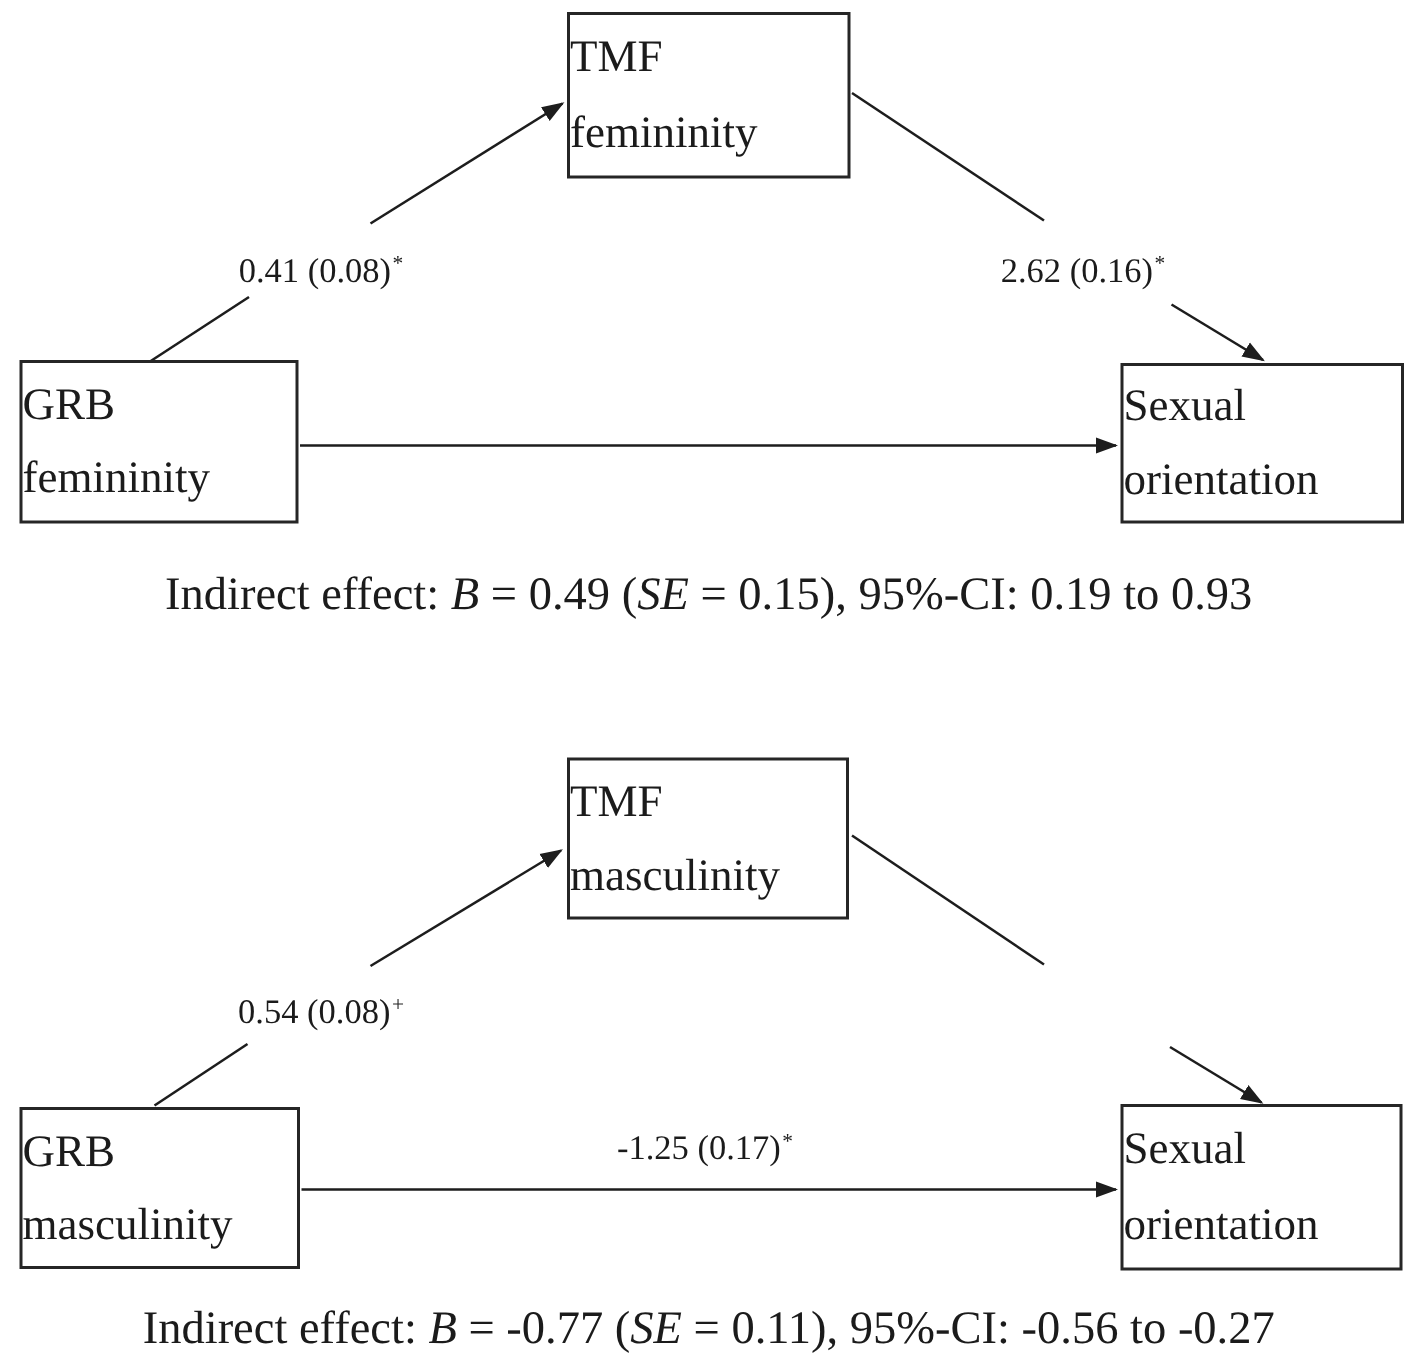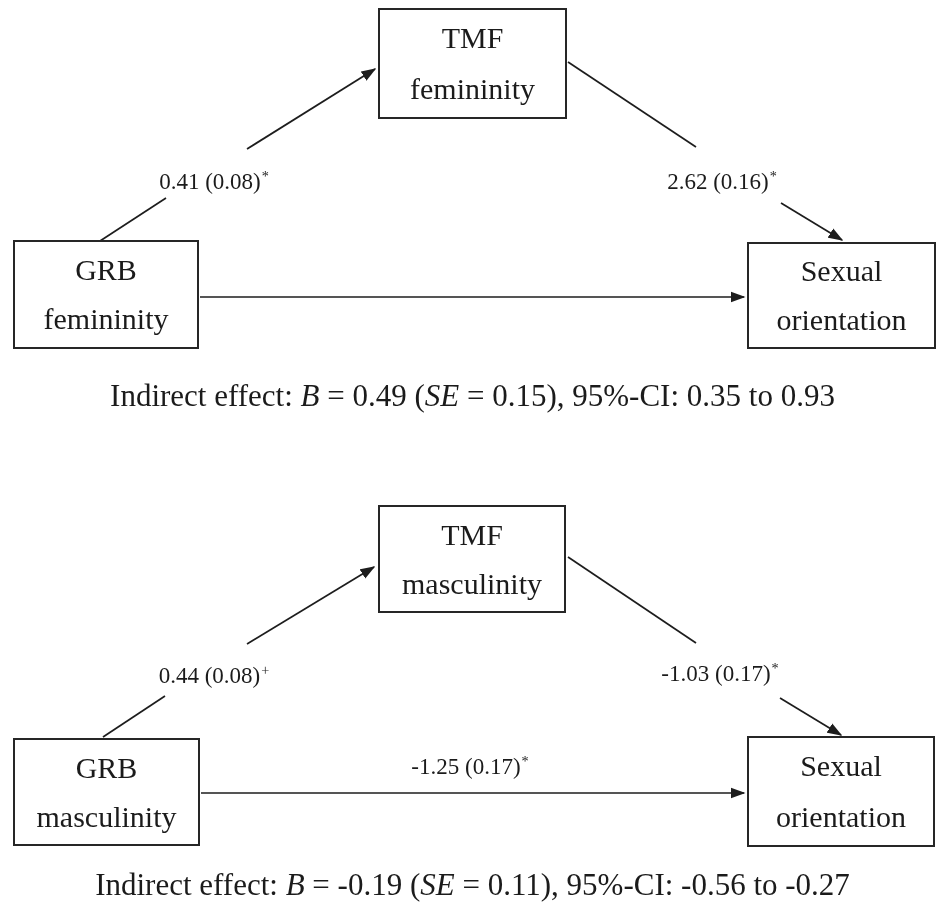--- a/index.html
+++ b/index.html
@@ -30,21 +30,20 @@
   }
   .node {
     position: absolute;
     z-index: 2;
     background: #ffffff;
     border: 2px solid #262626;
     box-sizing: border-box;
     display: flex;
     flex-direction: column;
     justify-content: space-around;
-    align-items: center;
     padding: 3px 0;
   }
   .node-line {
     font-size: 30px;
     line-height: 1;
     white-space: nowrap;
   }
   .path-label {
     position: absolute;
     z-index: 3;
@@ -115,47 +114,44 @@
   <div class="path-label" style="left:114px; top:157px; width:200px">
     <span>0.41 (0.08)</span><sup class="sig">*</sup>
   </div>
 
   <div class="path-label" style="left:622px; top:157px; width:200px">
     <span>2.62 (0.16)</span><sup class="sig">*</sup>
   </div>
 
 
   <div class="indirect" style="top:374px">
-    <span>Indirect effect: </span><i>B</i><span> = 0.49 (</span><i>SE</i><span> = 0.15), 95%-CI: 0.35 to 0.93</span>
+    <span>Indirect effect: </span><i>B</i><span> = 0.49 (</span><i>SE</i><span> = 0.15), 95%-CI: 0.19 to 0.93</span>
   </div>
 
   <div class="node" style="left:378px; top:505px; width:188px; height:108px">
     <div class="node-line">TMF</div>
     <div class="node-line">masculinity</div>
   </div>
 
   <div class="node" style="left:13px; top:738px; width:187px; height:108px">
     <div class="node-line">GRB</div>
     <div class="node-line">masculinity</div>
   </div>
 
   <div class="node" style="left:747px; top:736px; width:188px; height:111px">
     <div class="node-line">Sexual</div>
     <div class="node-line">orientation</div>
   </div>
 
   <div class="path-label" style="left:114px; top:651px; width:200px">
-    <span>0.44 (0.08)</span><sup class="sig">+</sup>
+    <span>0.54 (0.08)</span><sup class="sig">+</sup>
   </div>
 
-  <div class="path-label" style="left:620px; top:649px; width:200px">
-    <span>-1.03 (0.17)</span><sup class="sig">*</sup>
-  </div>
 
   <div class="path-label" style="left:370px; top:742px; width:200px">
     <span>-1.25 (0.17)</span><sup class="sig">*</sup>
   </div>
 
   <div class="indirect" style="top:863px">
-    <span>Indirect effect: </span><i>B</i><span> = -0.19 (</span><i>SE</i><span> = 0.11), 95%-CI: -0.56 to -0.27</span>
+    <span>Indirect effect: </span><i>B</i><span> = -0.77 (</span><i>SE</i><span> = 0.11), 95%-CI: -0.56 to -0.27</span>
   </div>
 
 </div>
 
 </body></html>

